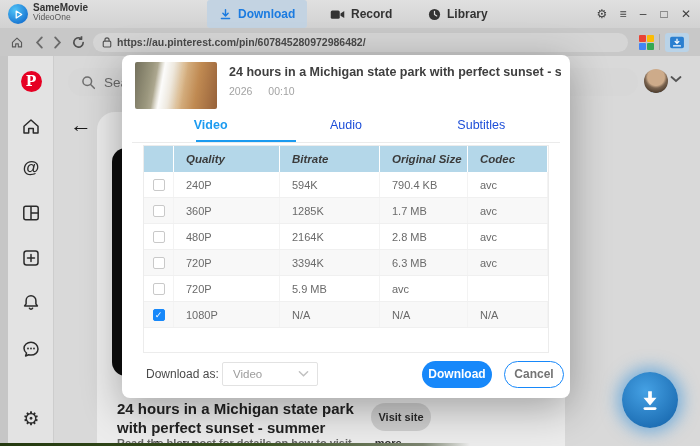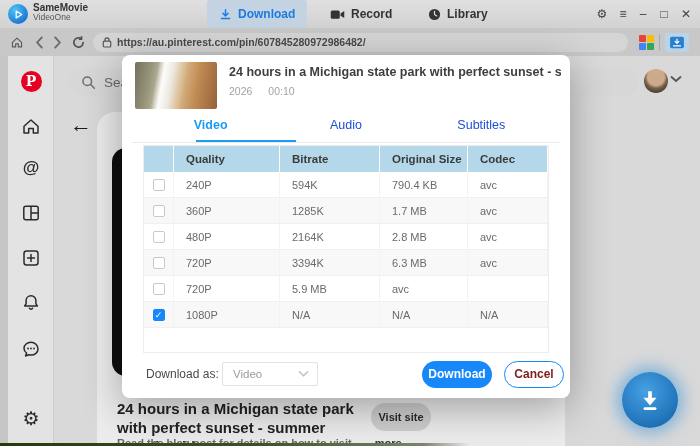--- a/index.html
+++ b/index.html
@@ -78,41 +78,41 @@
     white-space:nowrap;overflow:hidden;}
   .dlg-meta{left:107px;top:30px;font-size:10.5px;color:#a3a3a3;display:flex;gap:16px;}
   .tabs{left:21px;top:63px;width:406px;height:24px;display:flex;}
   .tab{flex:1;text-align:center;font-size:12.5px;color:#1d4ed8;}
   .tab.active{color:#1c9bf0;font-weight:600;}
   .tab-underline{left:74px;top:85px;width:100px;height:2px;background:#1c9bf0;}
   .tab-hr{left:10px;top:87px;width:428px;height:1px;background:#ebebeb;}
 
   .qtable{left:21px;top:90px;width:406px;border:1px solid #ececec;box-sizing:border-box;background:#fff;}
   .thead,.trow{display:grid;grid-template-columns:30px 106px 100px 88px 80px;}
-  .thead{background:#b4d7e9;height:26px;}
+  .thead{background:#b4d7e9;height:26px;font-style:italic;}
   .thead .tcell{font-size:11.5px;font-weight:700;color:#3b3b3b;border-right:1px solid #fff;}
   .tcell{display:flex;align-items:center;padding-left:12px;box-sizing:border-box;overflow:hidden;}
   .cb-cell{justify-content:center;padding-left:0;}
   .trow{height:25px;border-bottom:1px solid #f0f0f0;font-size:11px;color:#6a6a6a;}
   .trow .tcell{border-right:1px solid #f3f3f3;}
   .trow.alt{background:#f8f8f8;}
   .checkbox{width:12px;height:12px;border:1px solid #c9c9c9;border-radius:2px;background:#fff;
     display:flex;align-items:center;justify-content:center;font-size:9px;color:#fff;box-sizing:border-box;}
   .checkbox.checked{background:#1788fa;border-color:#1788fa;}
   .tfill{height:24px;}
 
   .dlg-footer{left:0;top:302px;width:428px;height:34px;display:flex;align-items:center;}
   .dl-as{position:absolute;left:24px;font-size:12px;color:#4a4a4a;}
   .fmt-select{position:absolute;left:100px;width:96px;height:24px;border:1px solid #e2e2e2;border-radius:2px;
     display:flex;align-items:center;justify-content:space-between;padding:0 8px 0 10px;box-sizing:border-box;
     font-size:11.5px;color:#9c9c9c;background:#fff;}
   .btn{position:absolute;height:27px;border-radius:14px;display:flex;align-items:center;justify-content:center;
     font-size:12px;font-weight:600;box-sizing:border-box;}
   .btn-download{left:300px;width:70px;background:#1788fa;color:#fff;}
-  .btn-cancel{left:382px;width:60px;background:#fff;border:1.5px solid #1788fa;color:#7f1d1d;}
+  .btn-cancel{left:382px;width:60px;background:#fff;border:1.5px solid #1788fa;color:#737373;}
 </style>
 </head>
 <body>
 
 <div class="abs titlebar"></div>
 <div class="abs logo">
   <svg width="11" height="11" viewBox="0 0 12 12">
       <path d="M3.5 2.2l6 3.8-6 3.8z" fill="none" stroke="#fff" stroke-width="1.4" stroke-linejoin="round"></path>
     </svg>
 </div>

